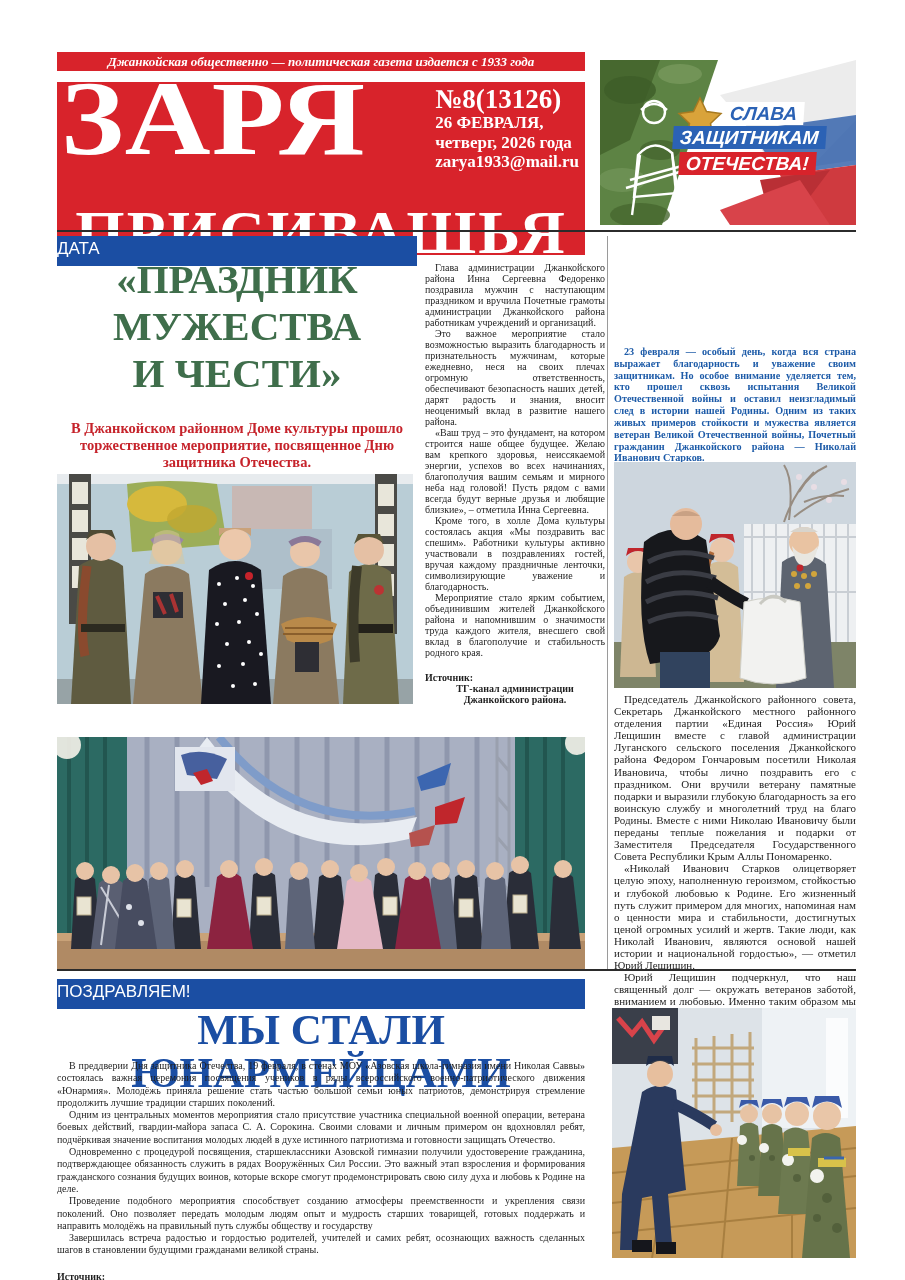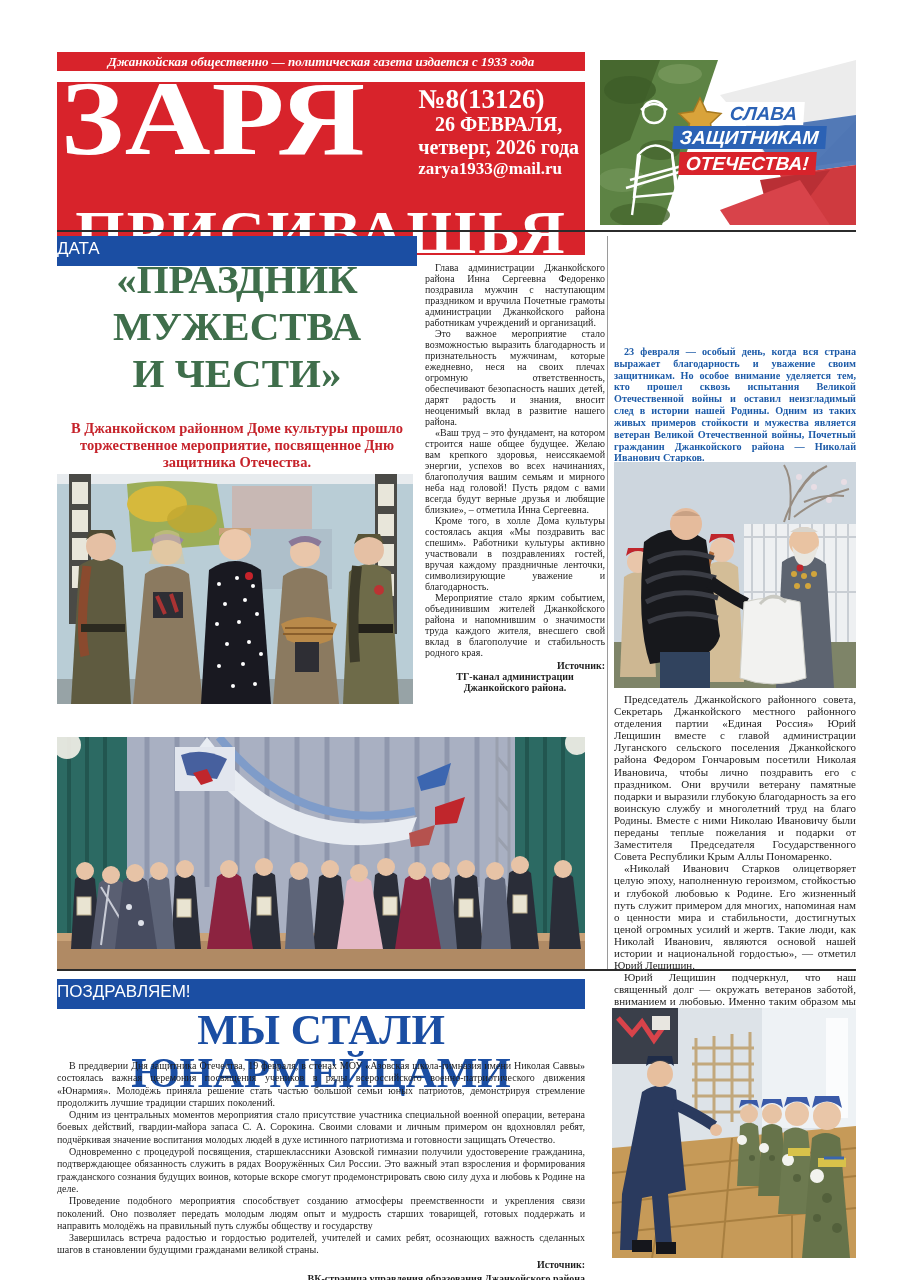--- a/index.html
+++ b/index.html
@@ -8,21 +8,21 @@
   .abs{position:absolute;}
 
   
   .tagline-bar{left:57px;top:52px;width:528px;height:19px;background:#d8232b;color:#fff;
     font-style:italic;font-weight:bold;font-size:13px;line-height:19px;text-align:center;}
   .masthead-box{left:57px;top:82px;width:528px;height:173px;background:#d8232b;}
   .mast-title1{position:absolute;left:4px;top:-16px;color:#fff;font-weight:bold;font-size:106px;
     line-height:1;transform:scaleX(1.12);transform-origin:left top;letter-spacing:1px;}
   .issue-block{position:absolute;right:6px;top:3px;color:#fff;font-weight:bold;text-align:left;}
   .issue-number{font-size:27px;line-height:1.05;}
-  .issue-date{font-size:20px;line-height:1.15;text-align:center;}
+  .issue-date{font-size:17px;line-height:1.15;}
   .issue-email{font-size:17px;line-height:1.15;}
   .mast-title2{position:absolute;left:0;bottom:-8px;width:100%;text-align:center;color:#fff;
     font-weight:bold;font-size:61px;line-height:1;letter-spacing:2px;transform:scaleX(1.04);transform-origin:center bottom;}
 
   .banner{left:600px;top:60px;width:256px;height:165px;background:#fff;overflow:hidden;}
   .banner svg{position:absolute;left:0;top:0;}
   .badge{position:absolute;font-family:"Liberation Sans",sans-serif;font-weight:bold;font-style:italic;
     font-size:19px;line-height:1;padding:2px 7px;white-space:nowrap;}
   .badge1{right:52px;top:42px;color:#2b62b5;background:#ffffff;transform:skewX(-4deg);}
   .badge2{right:30px;top:66px;color:#ffffff;background:#2b62b5;transform:skewX(-4deg);}
@@ -38,21 +38,21 @@
 
   
   .headline-green{left:57px;top:256px;width:360px;text-align:center;color:#3f6e4b;
     font-weight:bold;font-size:41px;line-height:1.15;}
   .lead-red{left:62px;top:420px;width:350px;text-align:center;color:#c6232b;
     font-weight:bold;font-size:14.5px;line-height:1.18;}
   .photo1{left:57px;top:432px;width:356px;height:272px;}
   .photo1{top:474px;height:230px;}
   .col-mid{left:425px;top:262px;width:180px;font-size:10px;line-height:1.1;text-align:justify;}
   .col-mid p{margin:0;text-indent:10px;}
-  .src-right{font-weight:bold;text-align:right;margin-top:2px;}
+  .src-right{font-weight:bold;text-align:left;margin-top:14px;}
   .src-center{font-weight:bold;text-align:center;}
 
   
   .vrule{left:607px;top:236px;width:1px;height:733px;background:#9a9a9a;}
   .headline-blue2{left:614px;top:260px;width:242px;text-align:center;color:#1d5ba8;
     font-weight:bold;font-size:40px;line-height:1.05;}
   .lead-blue{left:614px;top:346px;width:242px;color:#1d5ba8;font-weight:bold;
     font-size:10.2px;line-height:1.16;text-align:justify;text-indent:10px;}
   .photo3{left:614px;top:462px;width:242px;height:226px;}
   .col-right{left:614px;top:693px;width:242px;font-size:11px;line-height:1.1;text-align:justify;}

